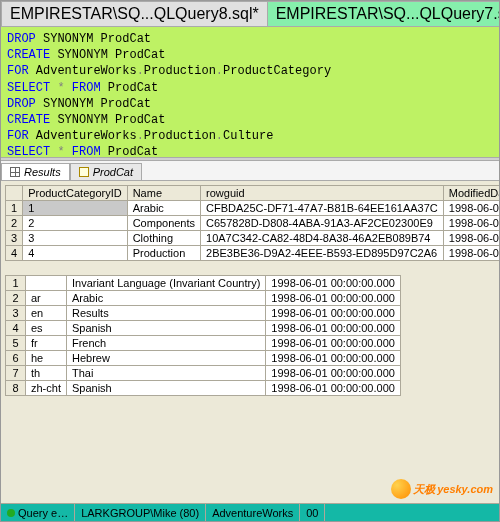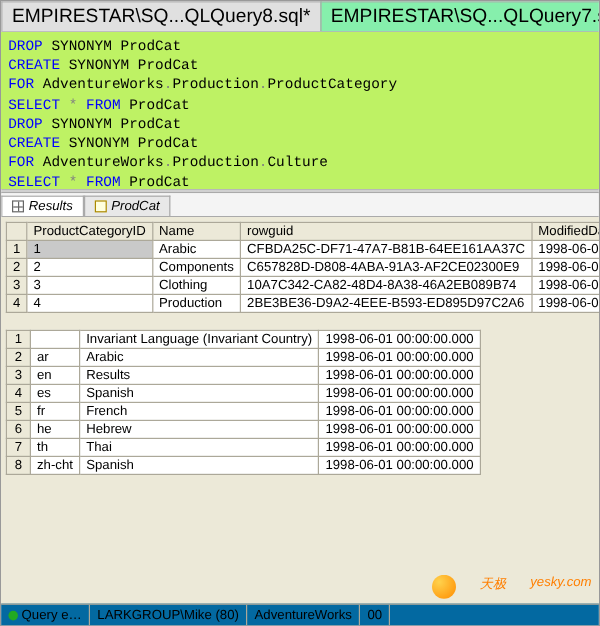--- a/index.html
+++ b/index.html
@@ -26,25 +26,25 @@
   .rtab-icon.msg { background: #ffd; border: 1px solid #a80; }
 
   .results-area { background: #ece9d8; padding: 4px; height: 330px; overflow: auto; }
   .grid-wrap { margin-bottom: 14px; }
   table.grid { border-collapse: collapse; background: #fff; font-size: 11px; }
   table.grid th, table.grid td { border: 1px solid #aca899; padding: 1px 5px; text-align: left; white-space: nowrap; }
   table.grid th { background: #ece9d8; font-weight: normal; }
   table.grid td.rownum { background: #ece9d8; text-align: center; width: 20px; }
   table.grid td.sel { background: #c9c9c9; }
 
-  .statusbar { position: absolute; bottom: 0; left: 0; right: 0; height: 18px; background: #0369a1; border-top: 1px solid #aca899; display: flex; align-items: center; font-size: 11px; }
+  .statusbar { position: absolute; bottom: 0; left: 0; right: 0; height: 18px; background: #14b8a6; border-top: 1px solid #aca899; display: flex; align-items: center; font-size: 11px; }
   .status-cell { border-right: 1px solid #aca899; padding: 0 6px; height: 100%; display: flex; align-items: center; gap: 3px; }
   .status-icon { width: 8px; height: 8px; border-radius: 50%; background: #2a2; display: inline-block; }
 
-  .watermark { position: absolute; right: 6px; bottom: 22px; font-size: 11px; font-style: italic; color: #ff7f00; pointer-events: none; display:flex; align-items:flex-start; gap:20px;}
+  .watermark { position: absolute; right: 6px; bottom: 22px; font-size: 11px; font-style: italic; color: #ff7f00; pointer-events: none; display:flex; align-items:center; gap:2px;font-weight:bold;}
   .wm-logo { width: 20px; height: 20px; border-radius: 50%; background: radial-gradient(circle at 30% 30%, #ffd24d, #ff8c00); position: relative; }
 </style>
 </head>
 <body>
 
 <div class="tabs">
   <div class="tab">EMPIRESTAR\SQ...QLQuery8.sql*</div>
   <div class="tab active">EMPIRESTAR\SQ...QLQuery7.sql*</div>
 </div>
 

